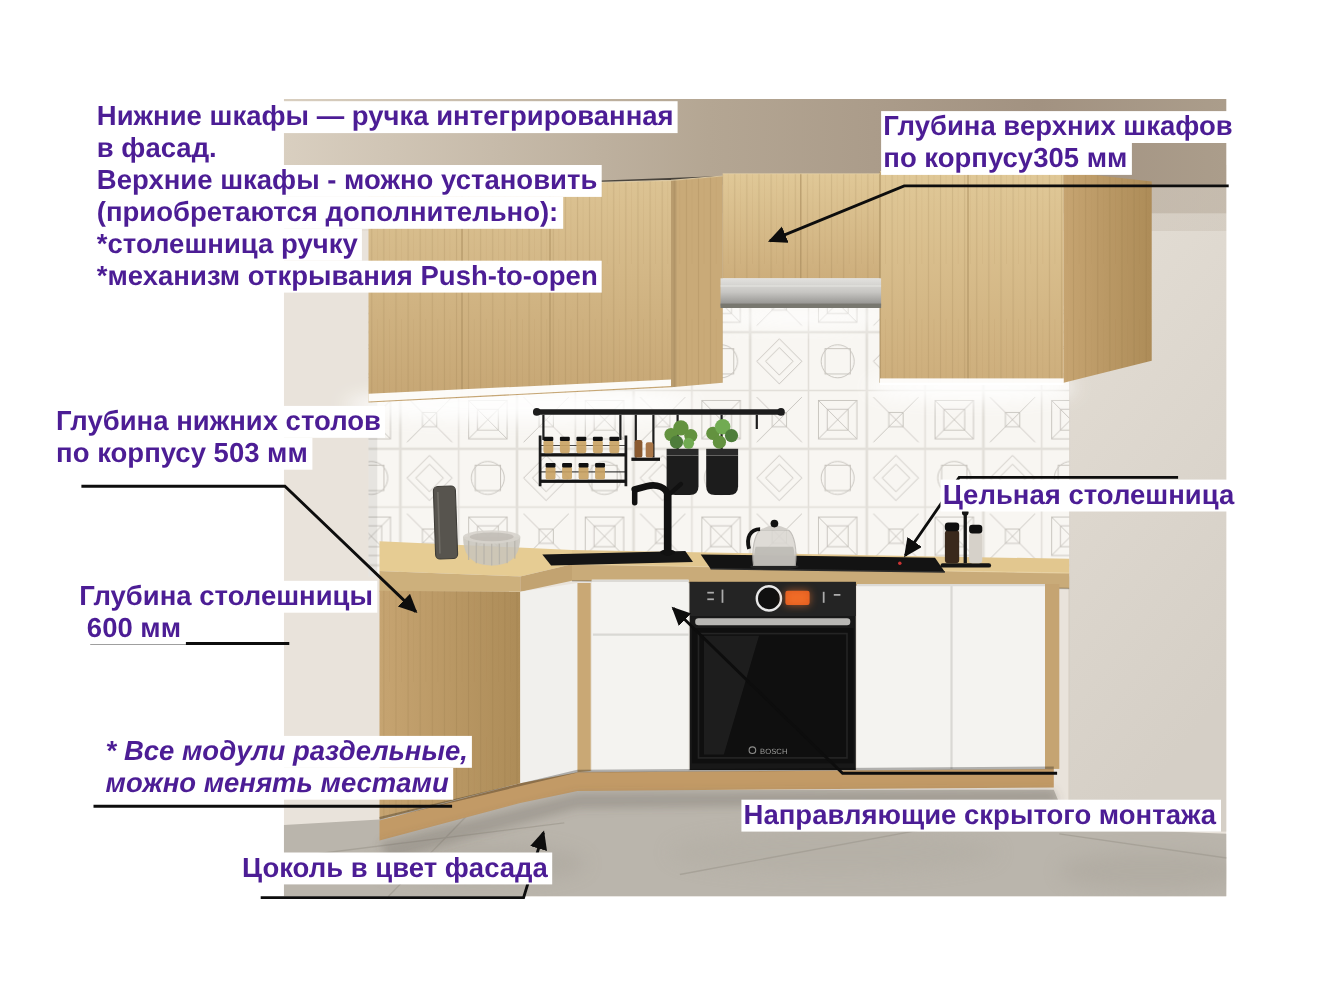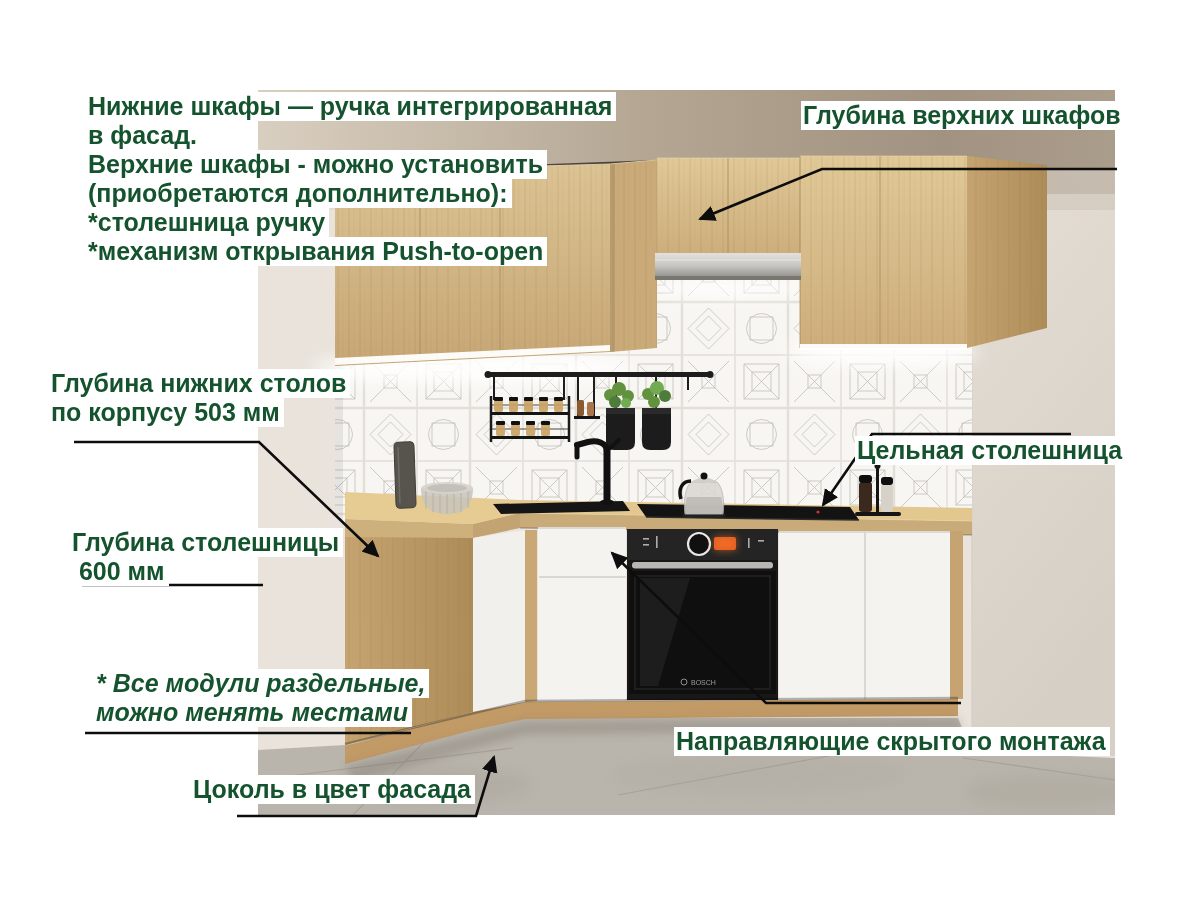--- a/index.html
+++ b/index.html
@@ -1,20 +1,20 @@
 <!DOCTYPE html>
 <html><head>
 <meta charset="utf-8">
 <style>
   html,body{margin:0;padding:0;background:#fff;}
   .canvas{position:relative;width:1201px;height:900px;background:#ffffff;overflow:hidden;
           font-family:"Liberation Sans",sans-serif;}
   #photo{position:absolute;left:258px;top:90px;width:857px;height:725px;z-index:1;}
   #arrows{position:absolute;left:0;top:0;width:1201px;height:900px;z-index:20;pointer-events:none;}
-  .lbl{position:absolute;color:#14532d;font-weight:bold;font-size:25px;line-height:29px;z-index:30;}
+  .lbl{position:absolute;color:#4c1d95;font-weight:bold;font-size:25px;line-height:29px;z-index:30;}
   .lbl .ln{display:block;width:fit-content;background:#ffffff;padding:0 4px 0 2px;white-space:pre;}
   .lbl.italic .ln{font-style:italic;}
 </style>
 </head>
 <body>
 
 <div class="canvas">
 
   <div id="photo">
   <svg width="857" height="725" viewBox="0 0 857 725" xmlns="http://www.w3.org/2000/svg">
@@ -309,20 +309,21 @@
     <span class="ln">Нижние шкафы — ручка интегрированная</span>
     <span class="ln">в фасад.</span>
     <span class="ln">Верхние шкафы - можно установить</span>
     <span class="ln">(приобретаются дополнительно):</span>
     <span class="ln">*столешница ручку</span>
     <span class="ln">*механизм открывания Push-to-open</span>
   </div>
 
   <div class="lbl" style="left:801px;top:101px;">
     <span class="ln">Глубина верхних шкафов</span>
+    <span class="ln">по корпусу305 мм</span>
   </div>
 
   <div class="lbl" style="left:49px;top:369px;">
     <span class="ln">Глубина нижних столов</span>
     <span class="ln">по корпусу 503 мм</span>
   </div>
 
   <div class="lbl" style="left:855px;top:390px;margin-top:46px;">
     <span class="ln">Цельная столешница</span>
   </div>
@@ -330,21 +331,21 @@
   <div class="lbl" style="left:70px;top:528px;">
     <span class="ln">Глубина столешницы</span>
     <span class="ln"> 600 мм</span>
   </div>
 
   <div class="lbl italic" style="left:94px;top:669px;">
     <span class="ln">* Все модули раздельные,</span>
     <span class="ln">можно менять местами</span>
   </div>
 
-  <div class="lbl" style="left:191px;top:775px;">
+  <div class="lbl" style="left:218px;top:775px;">
     <span class="ln">Цоколь в цвет фасада</span>
   </div>
 
   <div class="lbl" style="left:674px;top:727px;">
     <span class="ln">Направляющие скрытого монтажа</span>
   </div>
 
 </div>
 
 </body></html>

